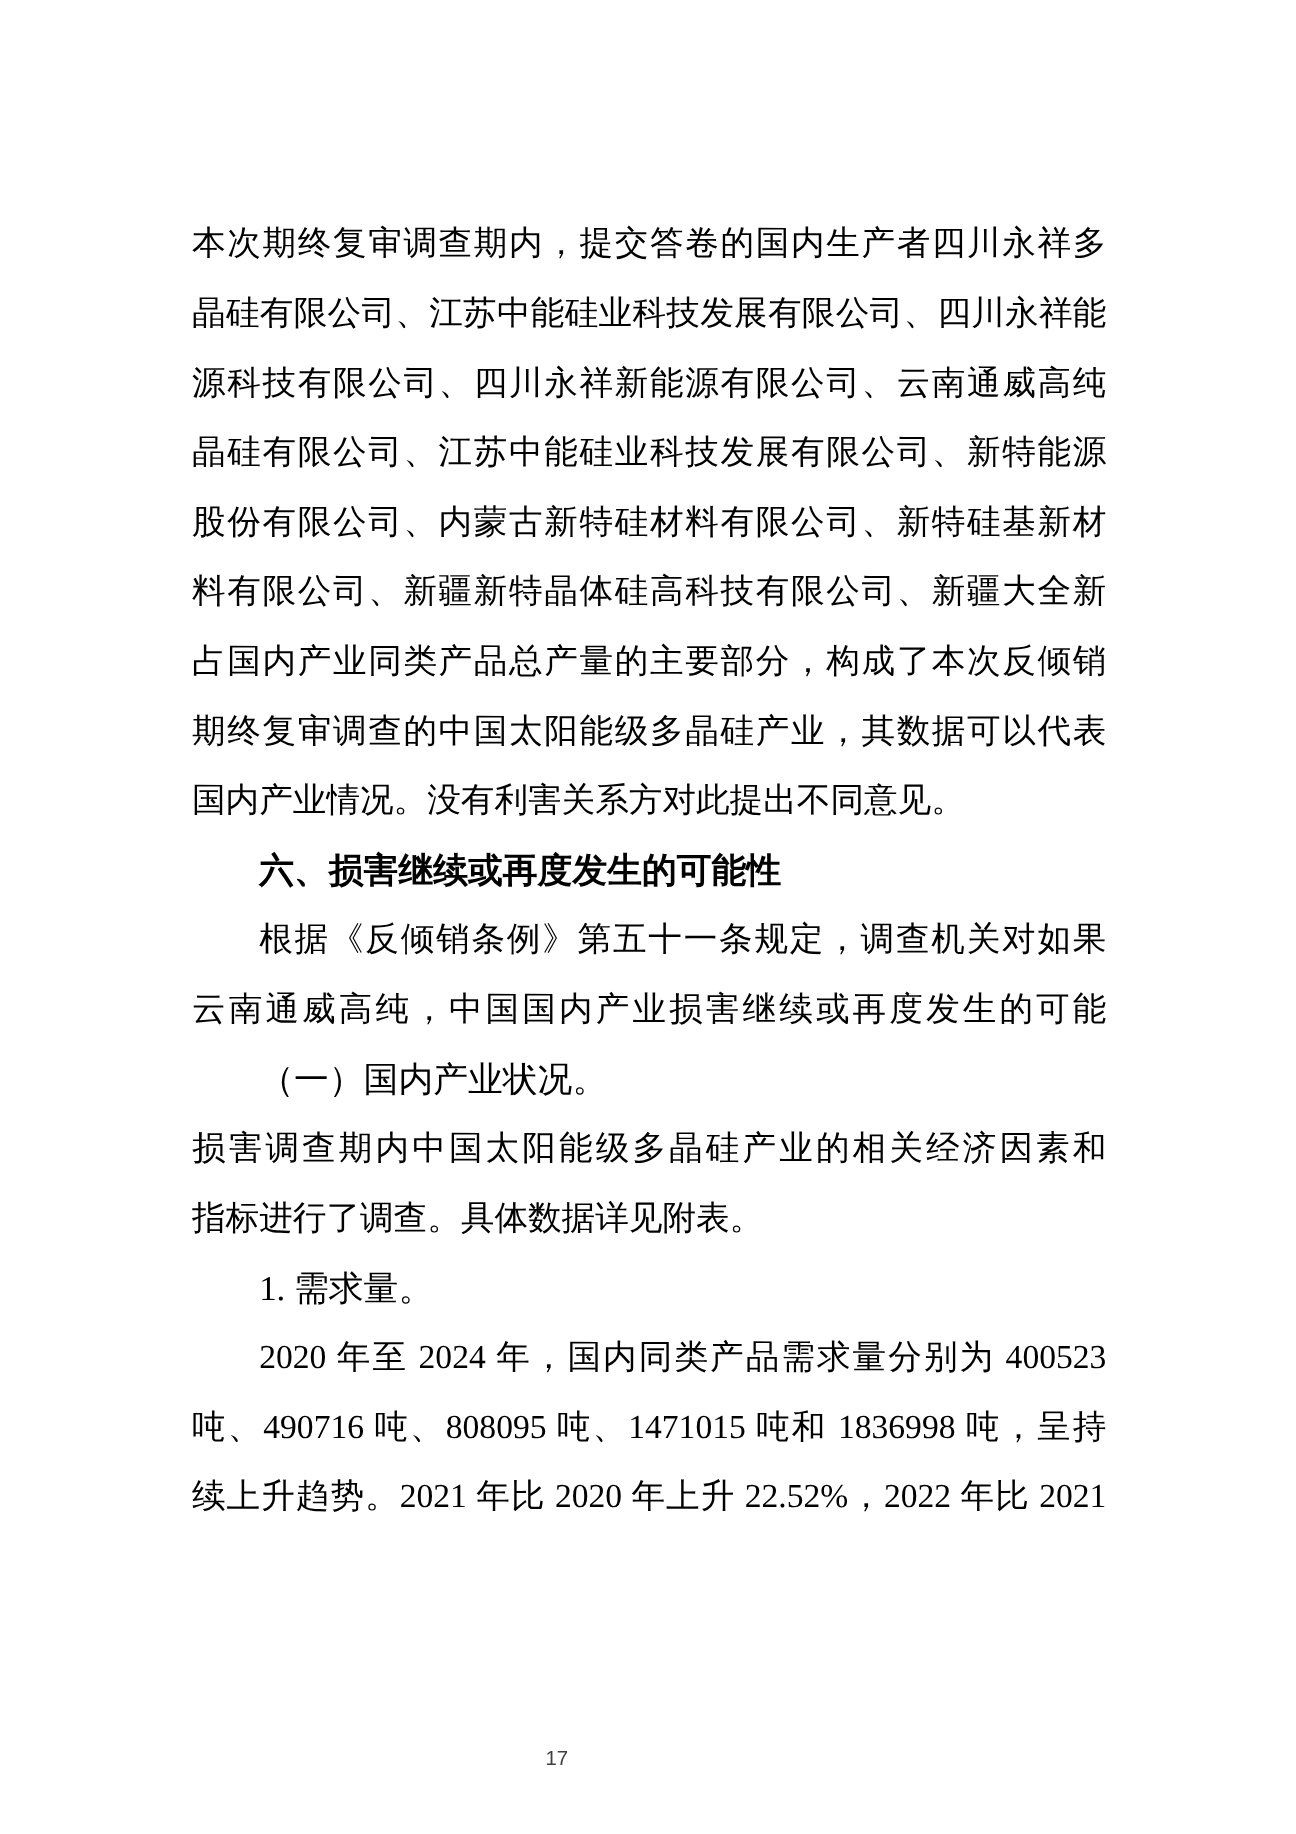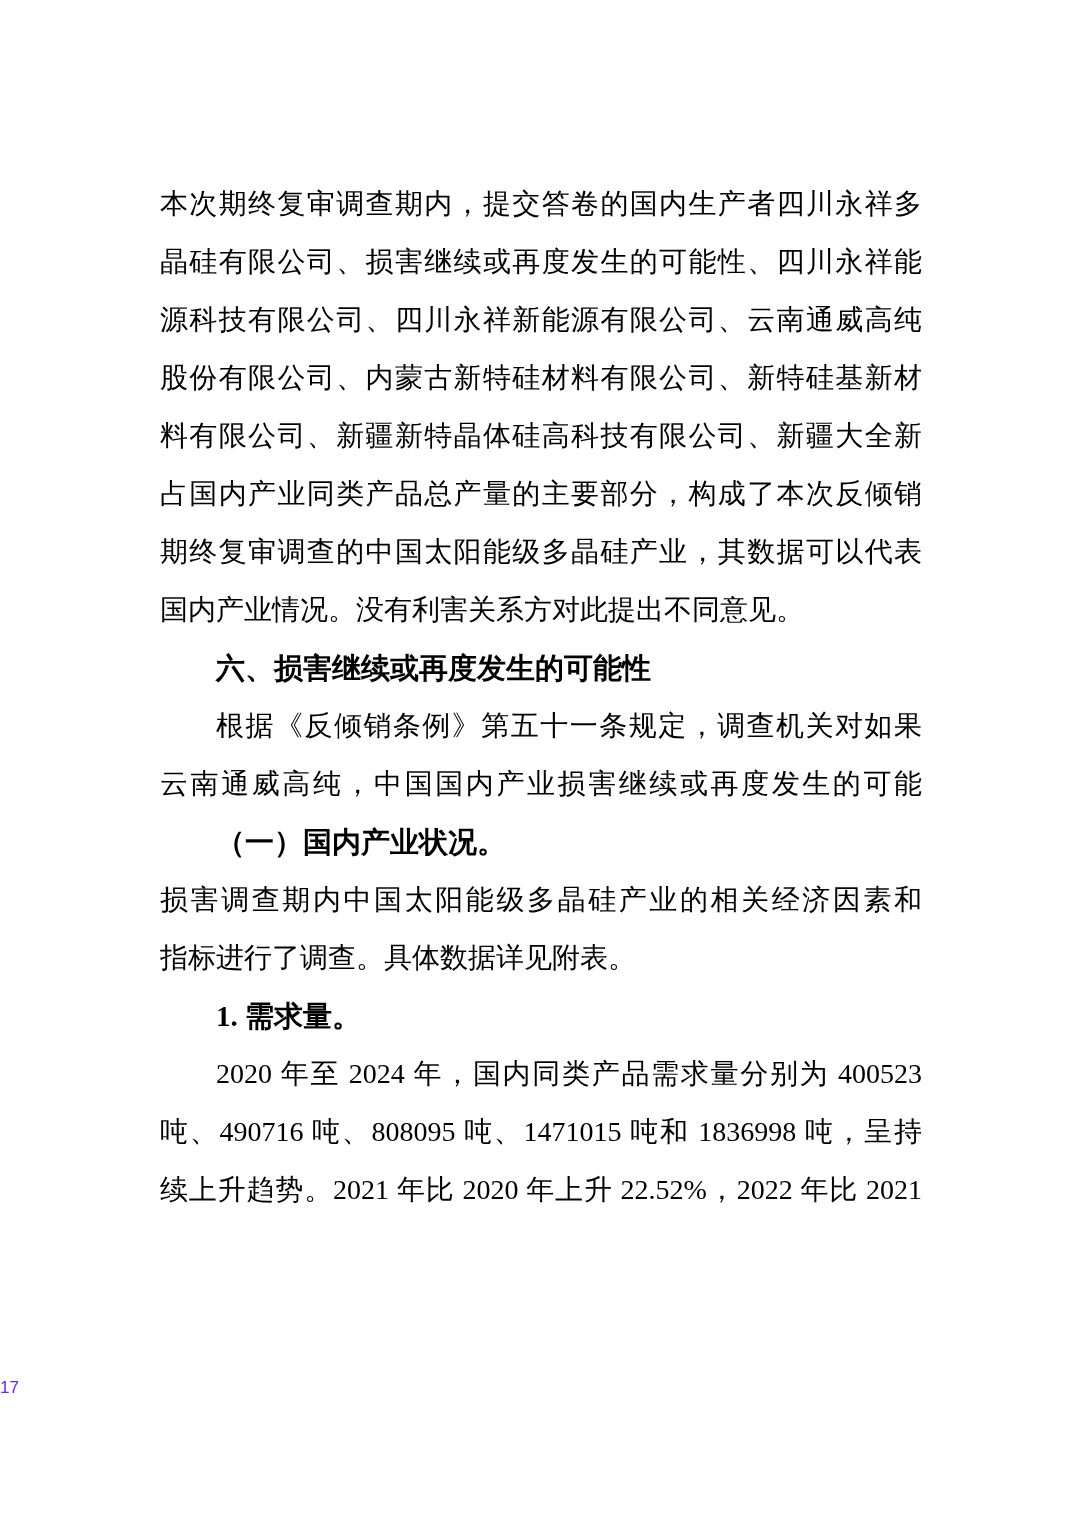--- a/index.html
+++ b/index.html
@@ -33,46 +33,48 @@
   .ln.ind { text-indent: 56px; }
   .ln.h-hei {
     font-family: "Liberation Sans", "DejaVu Sans", sans-serif;
     font-weight: 700;
     font-size: 29px;
     text-align: left;
     text-align-last: left;
     text-indent: 56px;
   }
   .ln.h-song {
-    font-weight: 700;
+    font-weight: 400;
     font-size: 29px;
     text-align: left;
     text-align-last: left;
     text-indent: 56px;
   }
   .page-number {
     position: absolute;
-    top: 1332px;
+    top: 1410px;
     left: 0;
     width: 100%;
+    text-align: center;
     font-size: 17px;
     line-height: 24px;
     font-family: "Liberation Sans", "DejaVu Sans", sans-serif;
-    color: #6d28d9;
+    color: #404040;
   }
 </style>
 </head>
 <body>
 
 <div class="page">
   <div class="content">
 
     <div class="ln">本次期终复审调查期内，提交答卷的国内生产者四川永祥多</div>
-    <div class="ln">晶硅有限公司、损害继续或再度发生的可能性、四川永祥能</div>
+    <div class="ln">晶硅有限公司、江苏中能硅业科技发展有限公司、四川永祥能</div>
     <div class="ln">源科技有限公司、四川永祥新能源有限公司、云南通威高纯</div>
+    <div class="ln">晶硅有限公司、江苏中能硅业科技发展有限公司、新特能源</div>
     <div class="ln">股份有限公司、内蒙古新特硅材料有限公司、新特硅基新材</div>
     <div class="ln">料有限公司、新疆新特晶体硅高科技有限公司、新疆大全新</div>
     <div class="ln">占国内产业同类产品总产量的主要部分，构成了本次反倾销</div>
     <div class="ln">期终复审调查的中国太阳能级多晶硅产业，其数据可以代表</div>
     <div class="ln e">国内产业情况。没有利害关系方对此提出不同意见。</div>
 
     <div class="ln h-hei">六、损害继续或再度发生的可能性</div>
 
     <div class="ln ind">根据《反倾销条例》第五十一条规定，调查机关对如果</div>
     <div class="ln">云南通威高纯，中国国内产业损害继续或再度发生的可能</div>

